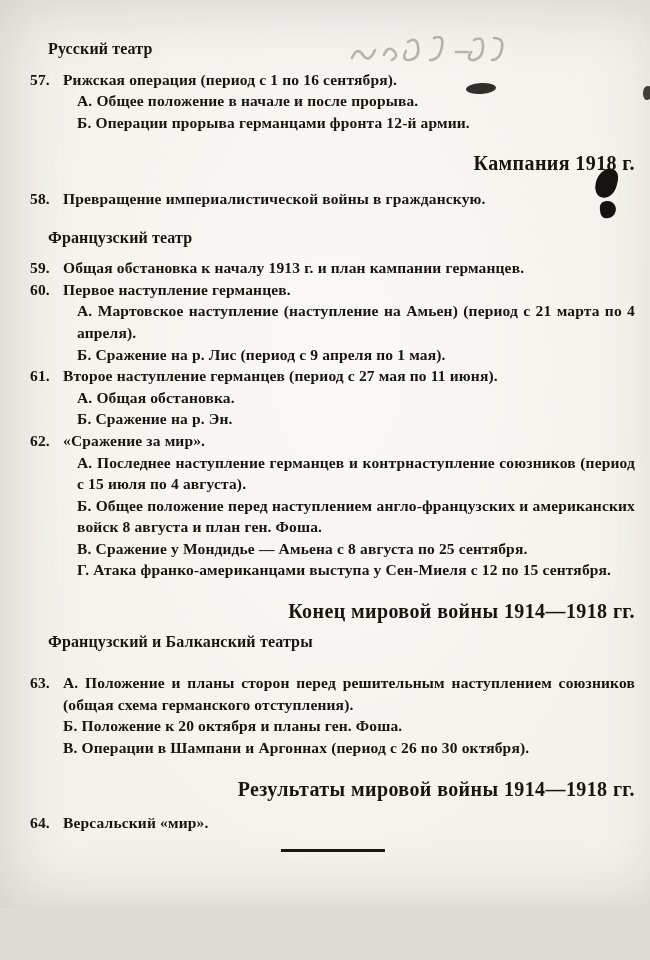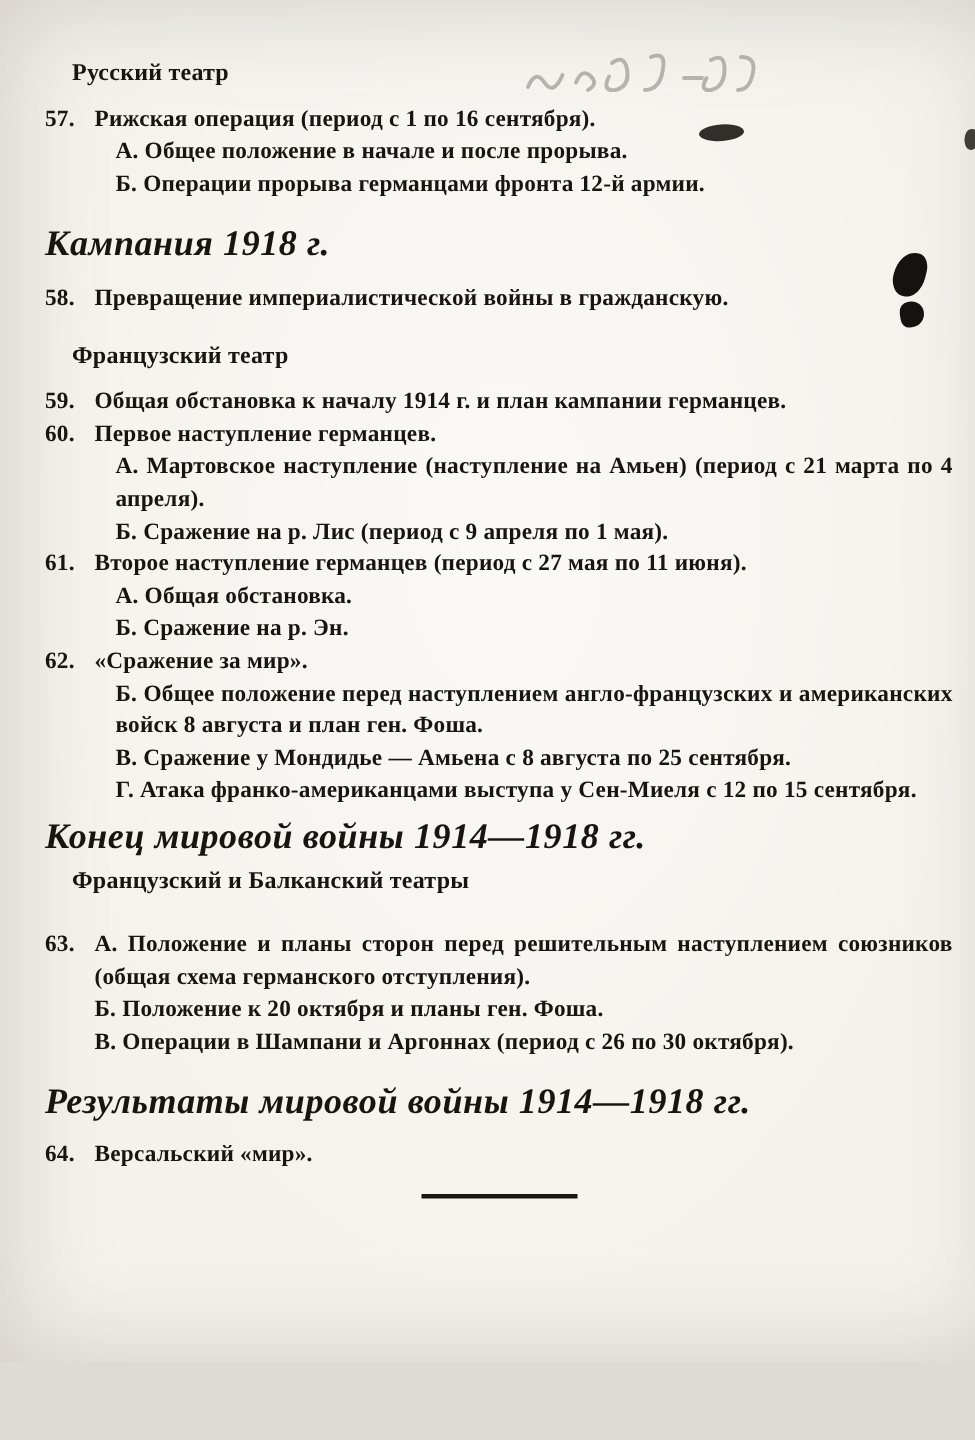--- a/index.html
+++ b/index.html
@@ -26,27 +26,26 @@
     font-size: 15.5px;
     line-height: 21.6px;
     letter-spacing: .15px;
   }
   .subheading {
     font-size: 16px;
     margin: 0 0 9px 18px;
   }
   .subheading.mt { margin-top: 17px; }
   .heading {
-    font-size: 24px;
+    font-size: 20px;
     letter-spacing: .4px;
-    text-align: left;
-    font-style: italic;
+    text-align: right;
   }
   .heading.h-campaign { margin: 20px 0 13px 0; }
-  .heading.h-end     { margin: 10px 0 8px 0; }
+  .heading.h-end     { margin: 20px 0 8px 0; }
   .heading.h-results { margin: 20px 0 12px 0; }
   .item { display: flex; justify-content: flex-end; }
   .num { flex: 0 0 33px; width: 33px; }
   .body { flex: 1; min-width: 0; }
   .title, .sub { text-align: justify; }
   .sub { margin-left: 14px; }
   .item.flush .sub { margin-left: 0; }
   .rule {
     width: 104px;
     border-top: 3px solid #181611;
@@ -107,21 +106,21 @@
       <div class="body">
         <div class="title">Превращение империалистической войны в гражданскую.</div>
       </div>
     </div>
 
     <div class="subheading mt">Французский театр</div>
 
     <div class="item">
       <span class="num">59.</span>
       <div class="body">
-        <div class="title">Общая обстановка к началу 1914 г. и план кампании германцев.</div>
+        <div class="title">Общая обстановка к началу 1913 г. и план кампании германцев.</div>
       </div>
     </div>
 
     <div class="item">
       <span class="num">60.</span>
       <div class="body">
         <div class="title">Первое наступление германцев.</div>
         <div class="sub">А. Мартовское наступление (наступление на Амьен) (период с 21 марта по 4 апреля).</div>
         <div class="sub">Б. Сражение на р. Лис (период с 9 апреля по 1 мая).</div>
       </div>
@@ -133,20 +132,21 @@
         <div class="title">Второе наступление германцев (период с 27 мая по 11 июня).</div>
         <div class="sub">А. Общая обстановка.</div>
         <div class="sub">Б. Сражение на р. Эн.</div>
       </div>
     </div>
 
     <div class="item">
       <span class="num">62.</span>
       <div class="body">
         <div class="title">«Сражение за мир».</div>
+        <div class="sub">А. Последнее наступление германцев и контрнаступление союзников (период с 15 июля по 4 августа).</div>
         <div class="sub">Б. Общее положение перед наступлением англо-французских и американских войск 8 августа и план ген. Фоша.</div>
         <div class="sub">В. Сражение у Мондидье — Амьена с 8 августа по 25 сентября.</div>
         <div class="sub">Г. Атака франко-американцами выступа у Сен-Миеля с 12 по 15 сентября.</div>
       </div>
     </div>
 
     <div class="heading h-end">Конец мировой войны 1914—1918 гг.</div>
 
     <div class="subheading" style="margin-bottom:20px">Французский и Балканский театры</div>
 

